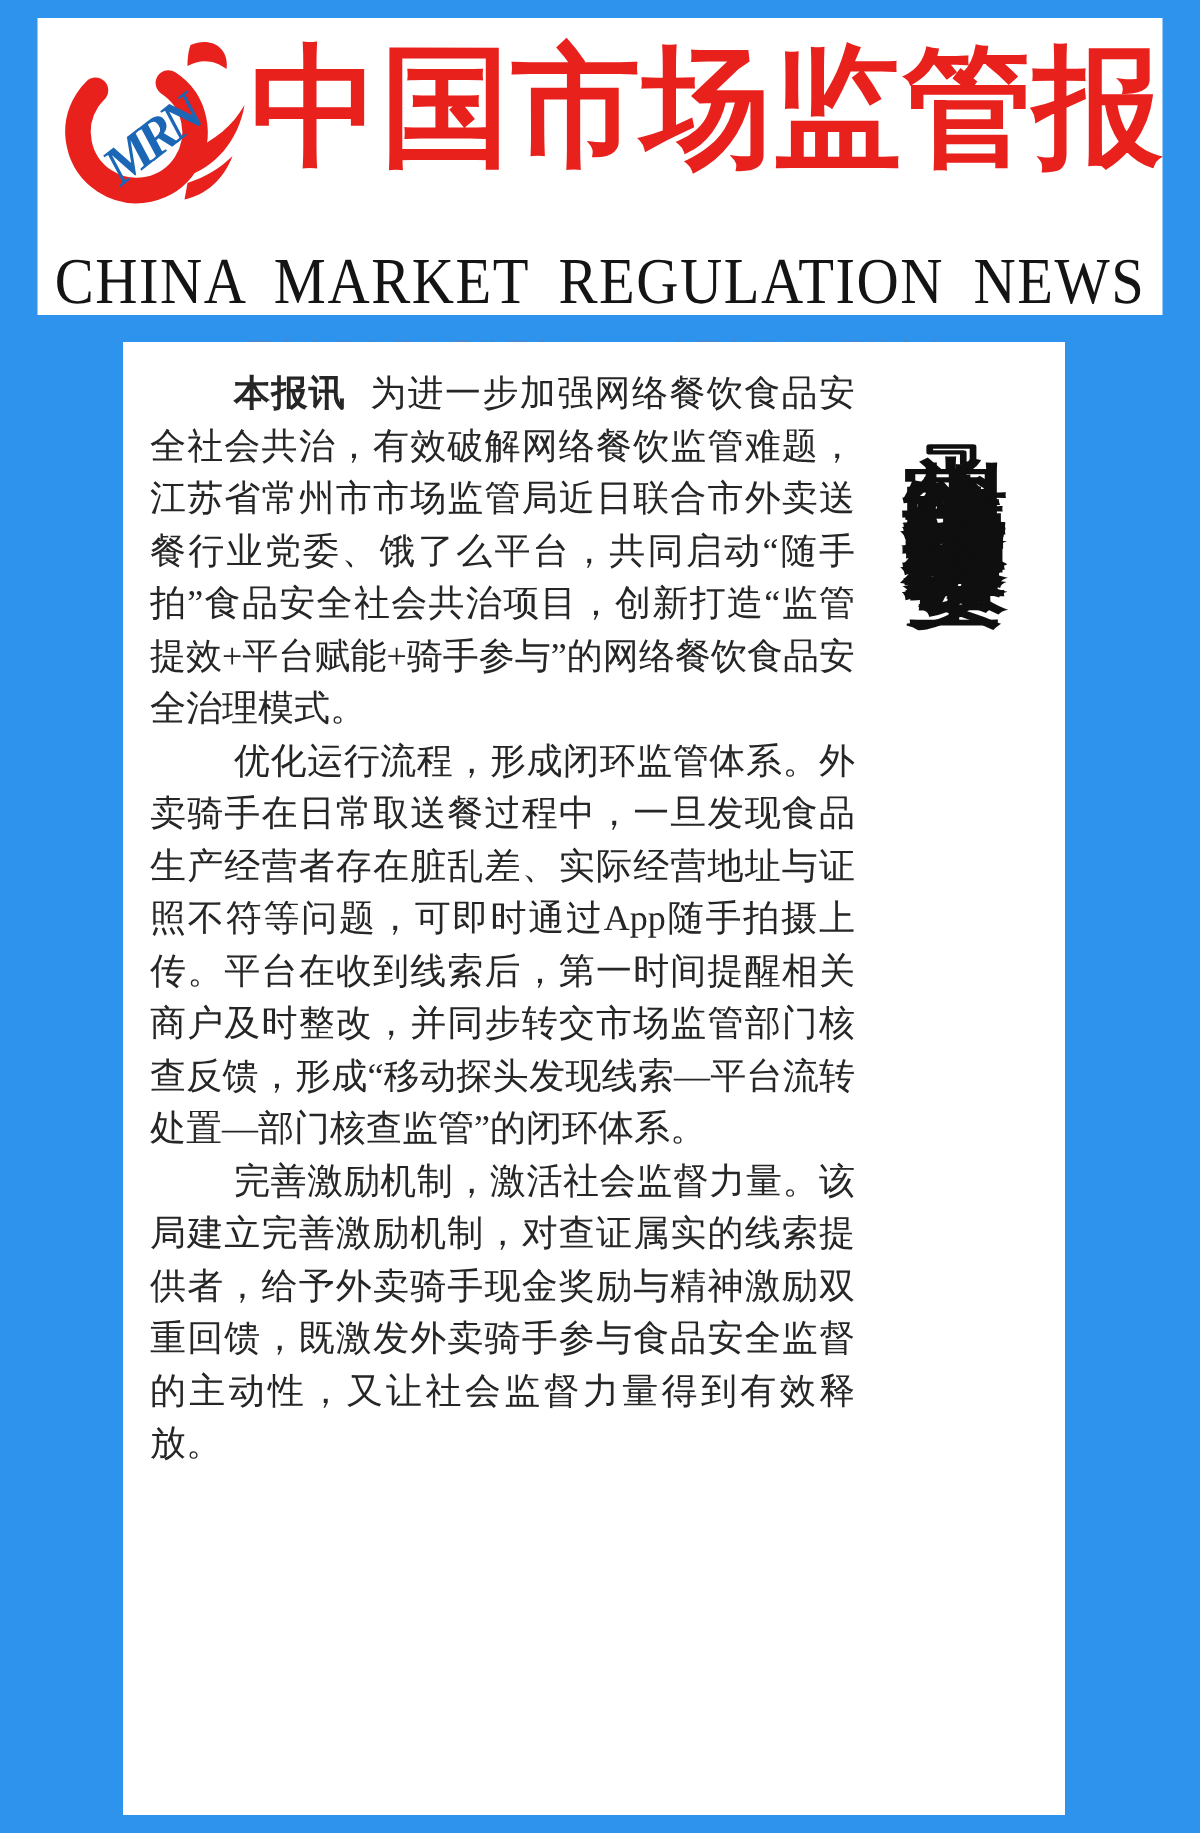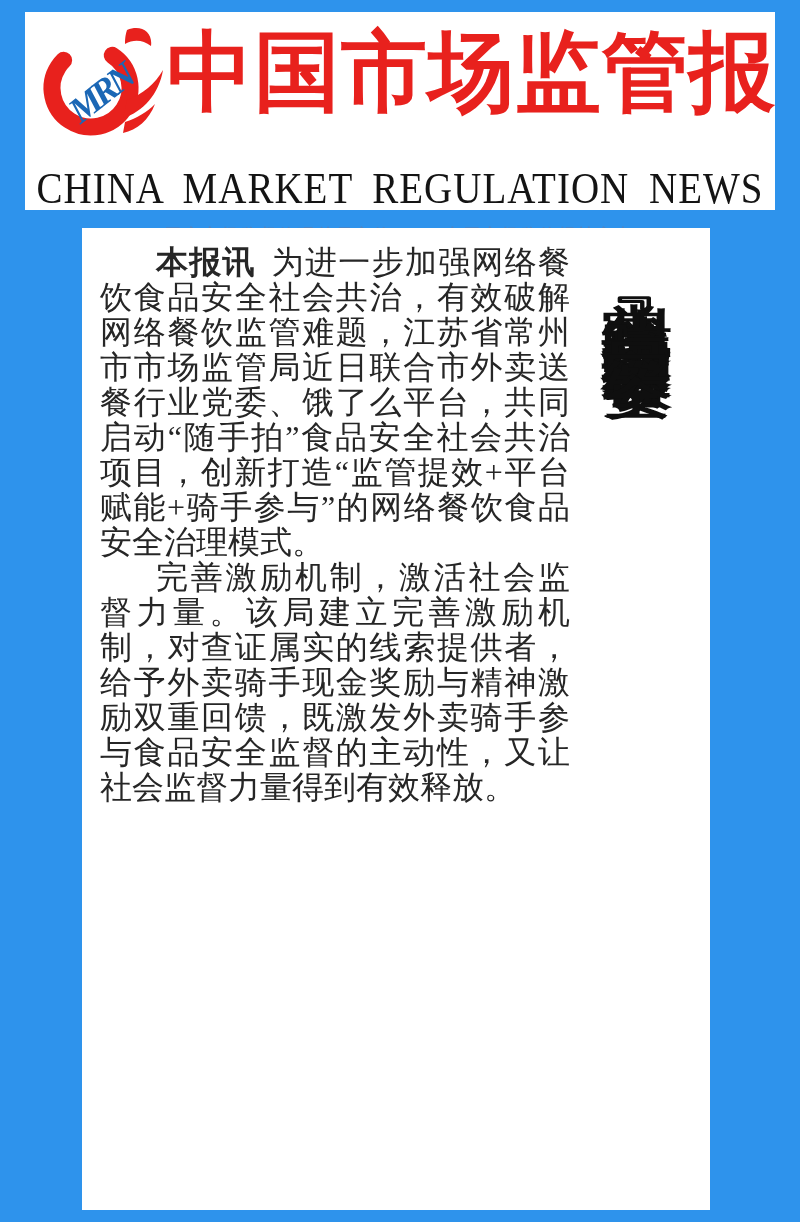--- a/index.html
+++ b/index.html
@@ -65,21 +65,21 @@
     background: #ffffff;
   }
   .paper-inner {
     display: flex;
     padding: 17px 6px 0 18px;
     height: 965px;
     box-sizing: border-box;
   }
   .body-col {
     width: 470px; flex: 0 0 auto;
-    font-size: 32px;
+    font-size: 24px;
     line-height: 35px;
     text-align: justify;
     color: #262626;
   }
   .body-col p { margin: 0; text-indent: 56px; }
   .lead {
     font-family: "Liberation Sans", sans-serif;
     font-weight: bold;
     margin-right: 16px;
   }
@@ -131,20 +131,21 @@
     </div>
   </header>
 
   <main class="paper">
     <div class="paper-inner">
 
       <div class="body-col">
         <p>
           <span class="lead">本报讯</span><span>为进一步加强网络餐饮食品安全社会共治，有效破解网络餐饮监管难题，江苏省常州市市场监管局近日联合市外卖送餐行业党委、饿了么平台，共同启动“随手拍”食品安全社会共治项目，创新打造“监管提效+平台赋能+骑手参与”的网络餐饮食品安全治理模式。</span>
         </p>
+        <p>优化运行流程，形成闭环监管体系。外卖骑手在日常取送餐过程中，一旦发现食品生产经营者存在脏乱差、实际经营地址与证照不符等问题，可即时通过App随手拍摄上传。平台在收到线索后，第一时间提醒相关商户及时整改，并同步转交市场监管部门核查反馈，形成“移动探头发现线索—平台流转处置—部门核查监管”的闭环体系。</p>
         <p>
           <span>完善激励机制，激活社会监督力量。该局建立完善激励机制，对查证属实的线索提供者，给予外卖骑手现金奖励与精神激励双重回馈，既激发外卖骑手参与食品安全监督的主动性，又让社会监督力量得到有效释放。</span>
           
         </p>
       </div>
 
       <div class="headline-col">
         <div class="v-headline">常州上线『随手拍』项目守护网络餐饮安全</div>
       </div>
 

